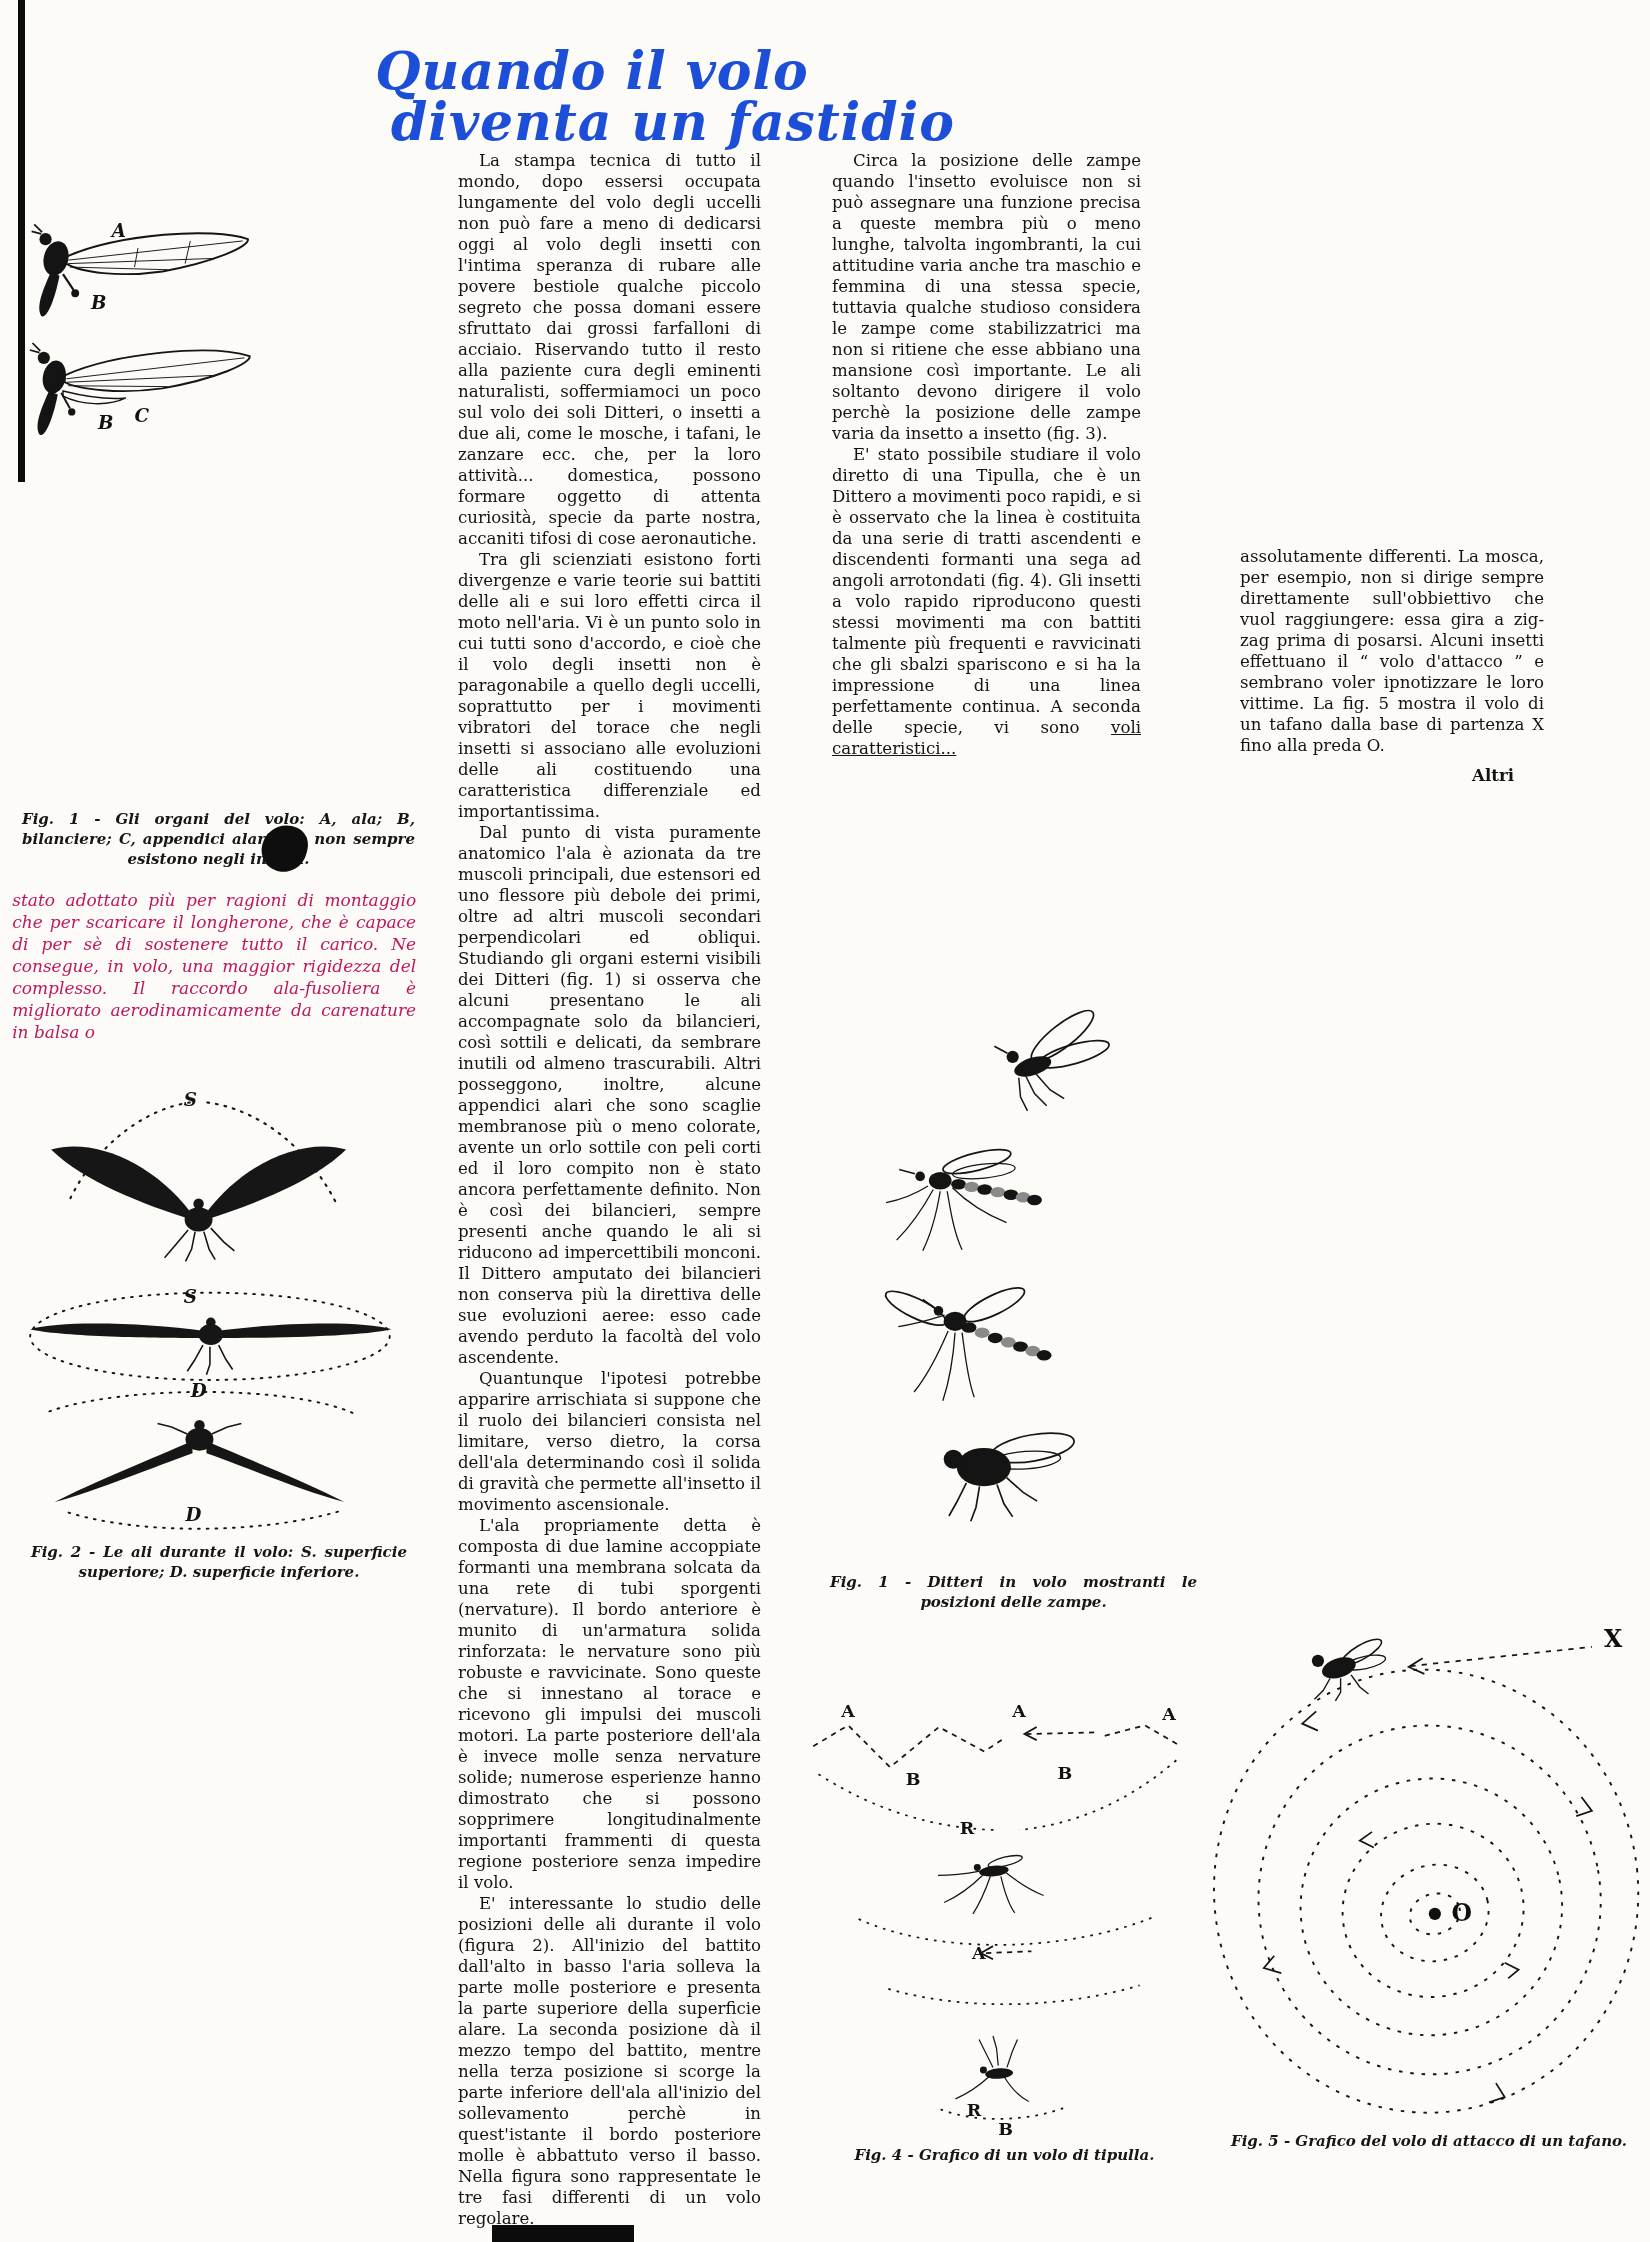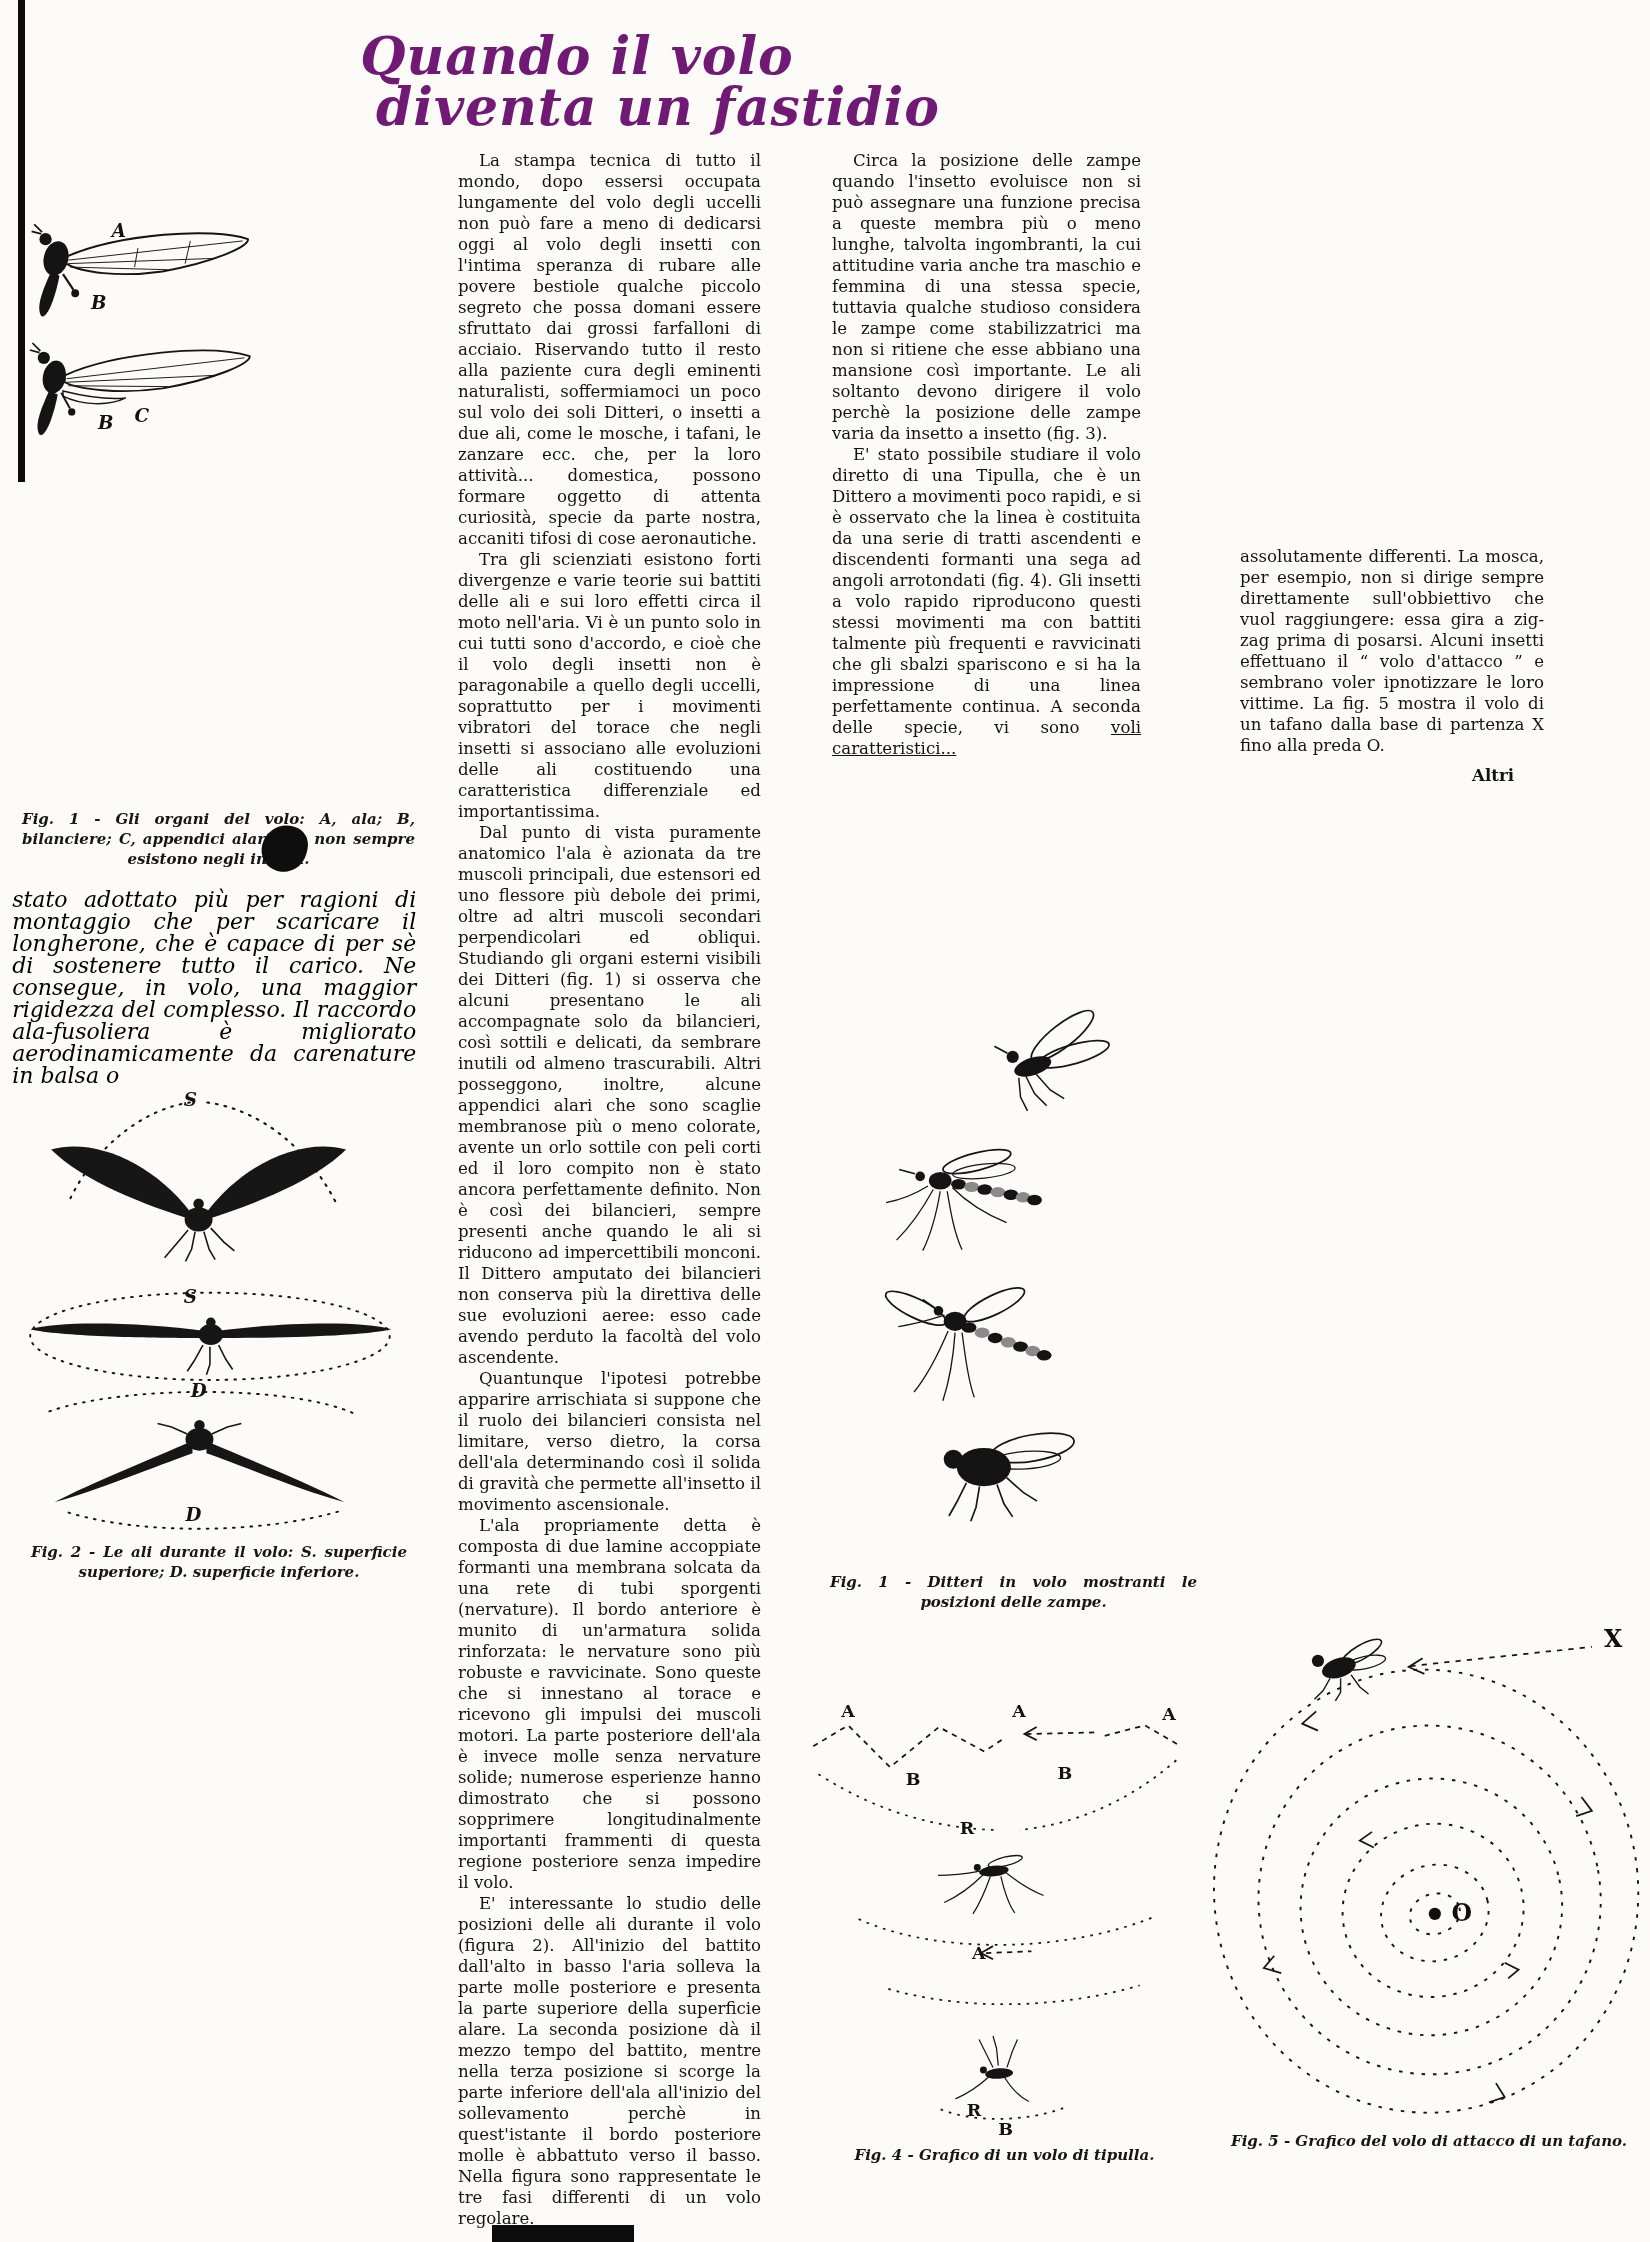--- a/index.html
+++ b/index.html
@@ -1,34 +1,34 @@
 <!DOCTYPE html>
 <html lang="it" style="font-size:14px"><head>
 <meta charset="utf-8">
 <style>
   html,body{margin:0;padding:0;background:#e8e6e0;}
   .page{position:relative;width:1651px;height:2242px;background:#fcfbf8;color:#131313;
         font-family:"DejaVu Serif", serif;overflow:hidden;}
   .bar-left{position:absolute;left:17.5px;top:0;width:7.9px;height:482px;background:#0c0c0c;}
   .bar-bottom{position:absolute;left:492px;top:2225px;width:142px;height:16.6px;background:#0c0c0c;}
-  .title{position:absolute;left:245px;top:30px;width:664px;margin:0;font-weight:700;font-style:italic;
-         font-size:52px;line-height:51px;letter-spacing:0.9px;color:#701a75;}
+  .title{position:absolute;left:245px;top:30px;width:664px;margin:15px;font-weight:700;font-style:italic;
+         font-size:52px;line-height:51px;letter-spacing:0.9px;color:#1d4ed8;}
   .title .t1{display:block;text-align:center;white-space:nowrap;}
   .title .t2{display:block;text-align:left;white-space:nowrap;padding-left:131px;}
   .col{position:absolute;font-size:16.6px;line-height:21px;text-align:justify;hyphens:auto;}
   .col p{margin:0;text-indent:21px;}
   .col p.noindent{text-indent:0;}
   .col1{left:445px;top:150px;width:303px;margin-left:13px;}
   .col2{left:832px;top:150px;width:309px;}
   .col3{left:1240px;top:546px;width:304px;}
   .sig{text-align:right;padding-right:30px;font-weight:700;margin-top:8.7px !important;text-indent:0 !important;}
   .ul{text-decoration:underline;}
   .caption{position:absolute;margin:0;font-size:15px;line-height:20px;font-style:italic;font-weight:700;
            text-align:justify;text-align-last:center;color:#161616;}
-  .note{position:absolute;margin:0;font-size:22px;line-height:22px;font-style:italic;text-align:justify;color:#000000;}
+  .note{position:absolute;margin:0;font-size:17px;line-height:22px;font-style:italic;text-align:justify;color:#be185d;}
   .fig{position:absolute;}
   .lbl{font-family:"DejaVu Serif", serif;font-weight:700;font-style:italic;font-size:21px;fill:#121212;}
   .lbl2{font-family:"DejaVu Serif", serif;font-weight:700;font-size:20px;fill:#121212;}
   .lblBig{font-family:"DejaVu Serif", serif;font-weight:700;font-size:27px;fill:#0f0f0f;}
   .ink-blot{position:absolute;left:262px;top:825px;width:45px;height:47px;background:#0e0e0e;
             border-radius:58% 44% 55% 50%;transform:rotate(14deg);}
   svg{overflow:visible;}
   .stroke{stroke:#151515;fill:none;}
 </style>
 </head>

